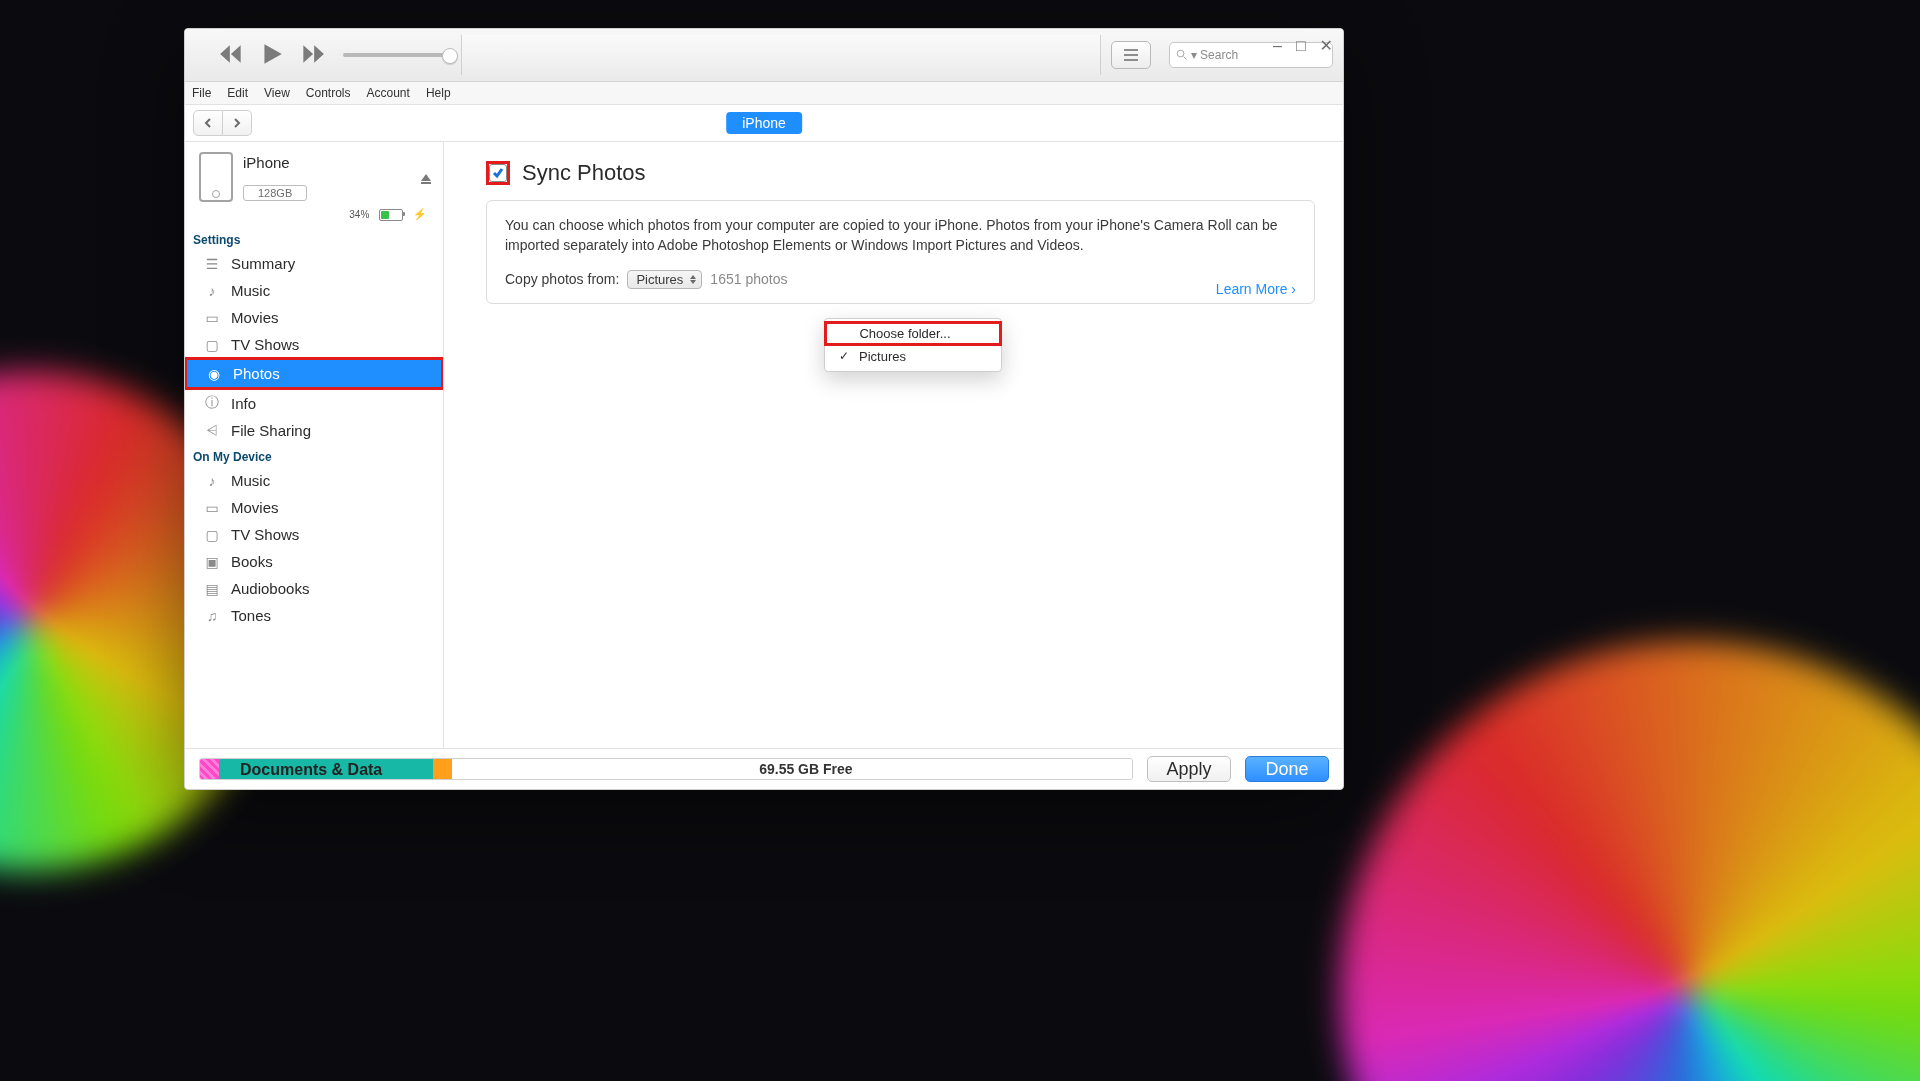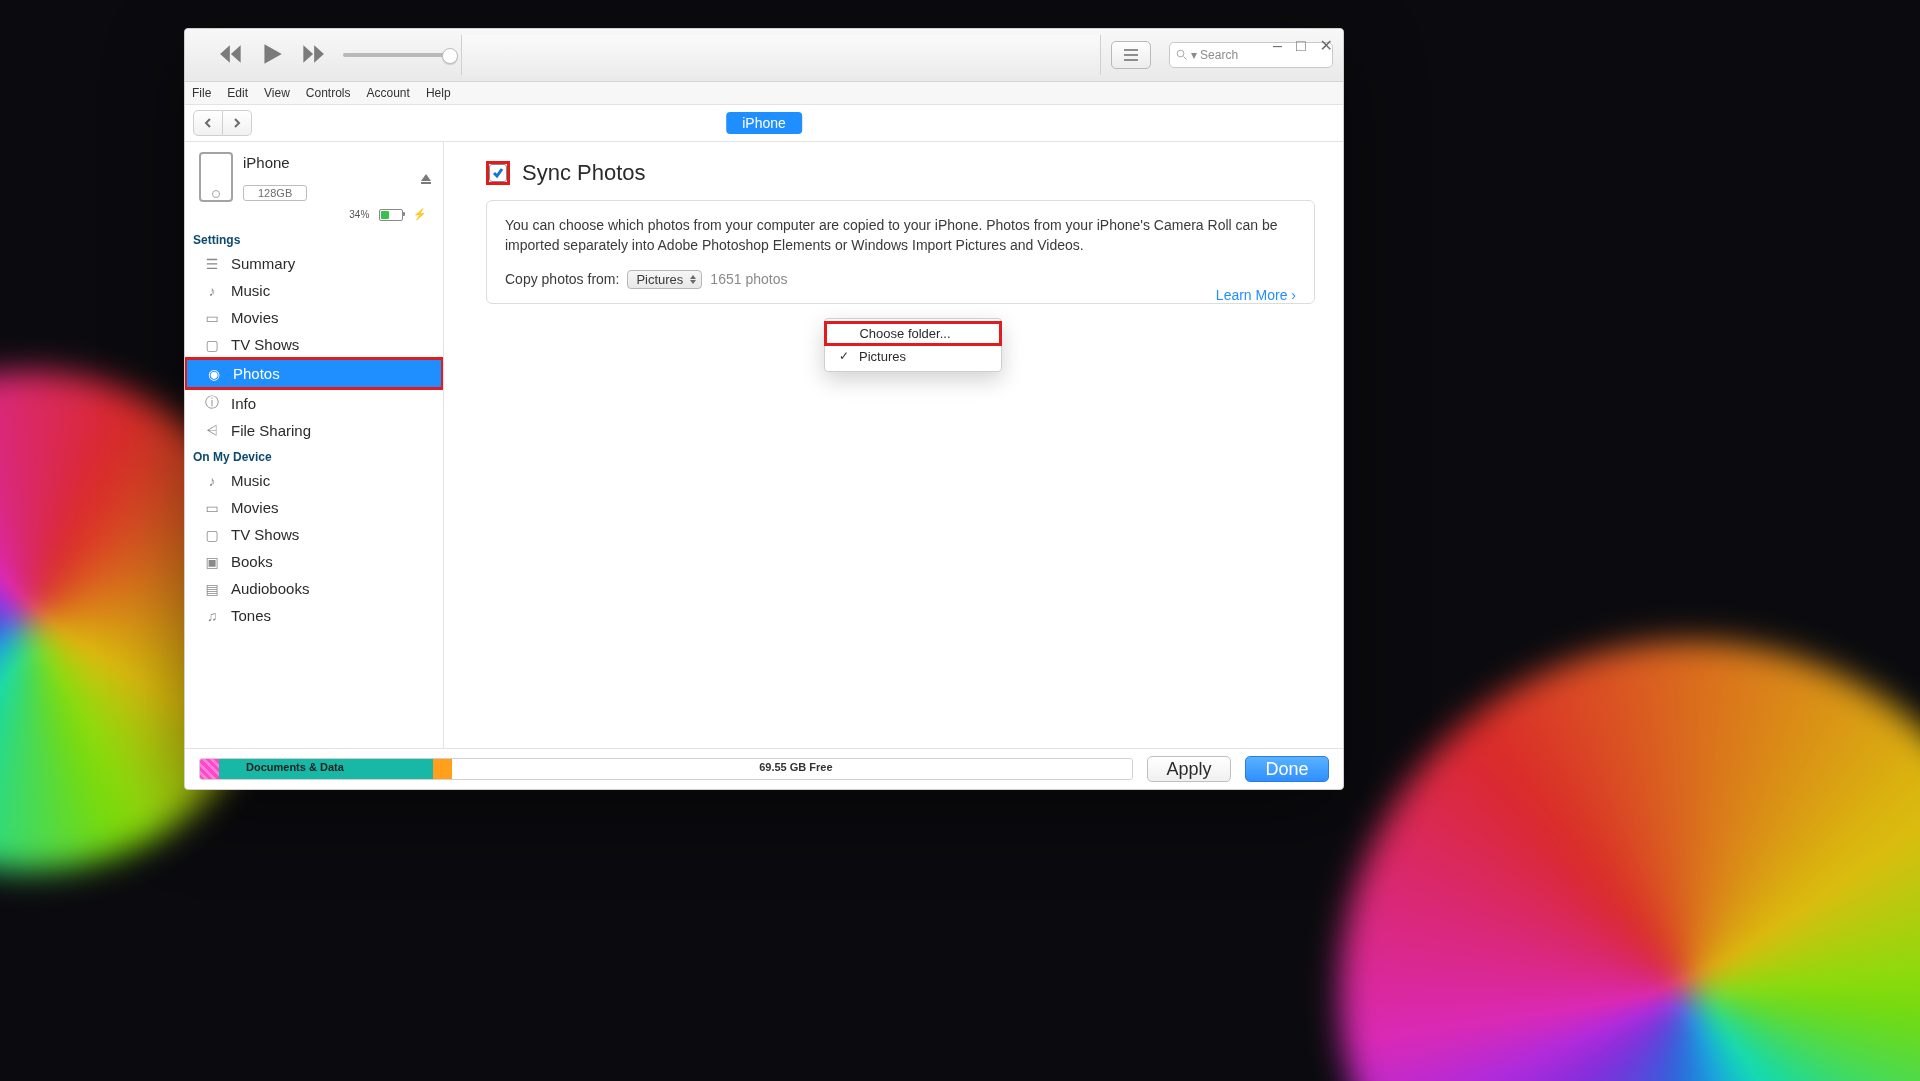--- a/index.html
+++ b/index.html
@@ -79,42 +79,42 @@
   .sync-cb{width:16px;height:16px;border:1px solid #888;border-radius:3px;background:#fff;display:flex;align-items:center;justify-content:center;}
   .sync-cb svg{width:12px;height:12px;stroke:#1a72d8;stroke-width:3;fill:none;}
   .h1{font-size:22px;font-weight:400;color:#2b2b2b;margin-left:0;}
   .panel{border:1px solid #dcdcdc;border-radius:6px;margin-top:14px;padding:14px 18px;position:relative;}
   .desc{font-size:14px;color:#3a3a3a;line-height:1.45;}
   .cprow{margin-top:14px;font-size:14px;color:#3a3a3a;display:flex;align-items:center;gap:8px;}
   .pop{border:1px solid #b6b6b6;border-radius:4px;background:linear-gradient(#f6f6f6,#e8e8e8);padding:1px 18px 1px 8px;font-size:13px;position:relative;}
   .pop::after{content:"";position:absolute;right:5px;top:4px;width:0;height:0;border-left:3px solid transparent;border-right:3px solid transparent;border-bottom:4px solid #6a6a6a;}
   .pop::before{content:"";position:absolute;right:5px;bottom:4px;width:0;height:0;border-left:3px solid transparent;border-right:3px solid transparent;border-top:4px solid #6a6a6a;}
   .count{color:#8a8a8a;}
-  .learn{position:absolute;right:18px;bottom:0;color:#1f8fff;font-size:14px;}
+  .learn{position:absolute;right:18px;bottom:6px;color:#1f8fff;font-size:14px;}
   .learn::after{content:" ›";}
   
   .ddmenu{position:absolute;left:639px;top:289px;width:176px;background:#fff;border:1px solid #cfcfcf;border-radius:4px;box-shadow:0 8px 22px rgba(0,0,0,.18);padding:3px 0;font-size:13px;z-index:5;}
   .ddrow{padding:4px 16px 4px 34px;position:relative;}
   .ddrow.sel::before{content:"✓";position:absolute;left:14px;top:4px;color:#333;font-size:12px;}
   .ddrow.hl{outline:3px solid #e21c1c;outline-offset:-2px;}
   .panel2{border:1px solid #dcdcdc;border-radius:5px;margin-top:14px;padding:14px 18px;}
   .radio-row,.chk-row{display:flex;align-items:center;gap:10px;font-size:15px;color:#2b2b2b;padding:4px 0;}
   .radio{width:14px;height:14px;border:1px solid #888;border-radius:50%;display:flex;align-items:center;justify-content:center;}
   .radio.on::after{content:"";width:7px;height:7px;border-radius:50%;background:#1a72d8;}
   .chk{width:14px;height:14px;border:1px solid #888;border-radius:3px;}
   
   .footer{height:40px;border-top:1px solid #e3e3e3;display:flex;align-items:center;padding:0 14px;gap:14px;}
   .storage{flex:1;height:20px;border:1px solid #d0d0d0;border-radius:3px;display:flex;overflow:hidden;font-size:11px;position:relative;}
   .seg{height:100%;}
   .seg.a{width:2%;background:repeating-linear-gradient(45deg,#ff47c9,#ff47c9 3px,#ff7fd8 3px,#ff7fd8 6px);}
   .seg.b{width:23%;background:#18b8a7;}
   .seg.c{width:2%;background:#ff9f1c;}
   .seg.sp{flex:1;background:#fff;}
-  .st-label{position:absolute;left:46px;top:2px;font-weight:600;color:#222;font-size:11px;}
-  .st-free{position:absolute;left:60%;top:2px;font-weight:600;color:#333;font-size:11px;}
+  .st-label{position:absolute;left:40px;top:2px;font-weight:600;color:#222;font-size:16px;}
+  .st-free{position:absolute;left:60%;top:2px;font-weight:600;color:#333;font-size:14px;}
   .btn{min-width:82px;height:24px;border:1px solid #bfbfbf;border-radius:5px;background:linear-gradient(#fff,#f0f0f0);font-size:18px;display:flex;align-items:center;justify-content:center;}
   .btn.primary{background:linear-gradient(#59b2ff,#2f8fff);color:#fff;border-color:#2a7de0;}
   .winbtns{position:absolute;right:10px;top:9px;display:flex;gap:14px;color:#6c6c6c;font-size:16px;font-family:Arial;z-index:10;}
   .winbtns span{line-height:1;}
 </style>
 </head>
 <body>
 
 <div class="swirl" id="swirl-l"></div>
 <div class="swirl" id="swirl-r"></div>

